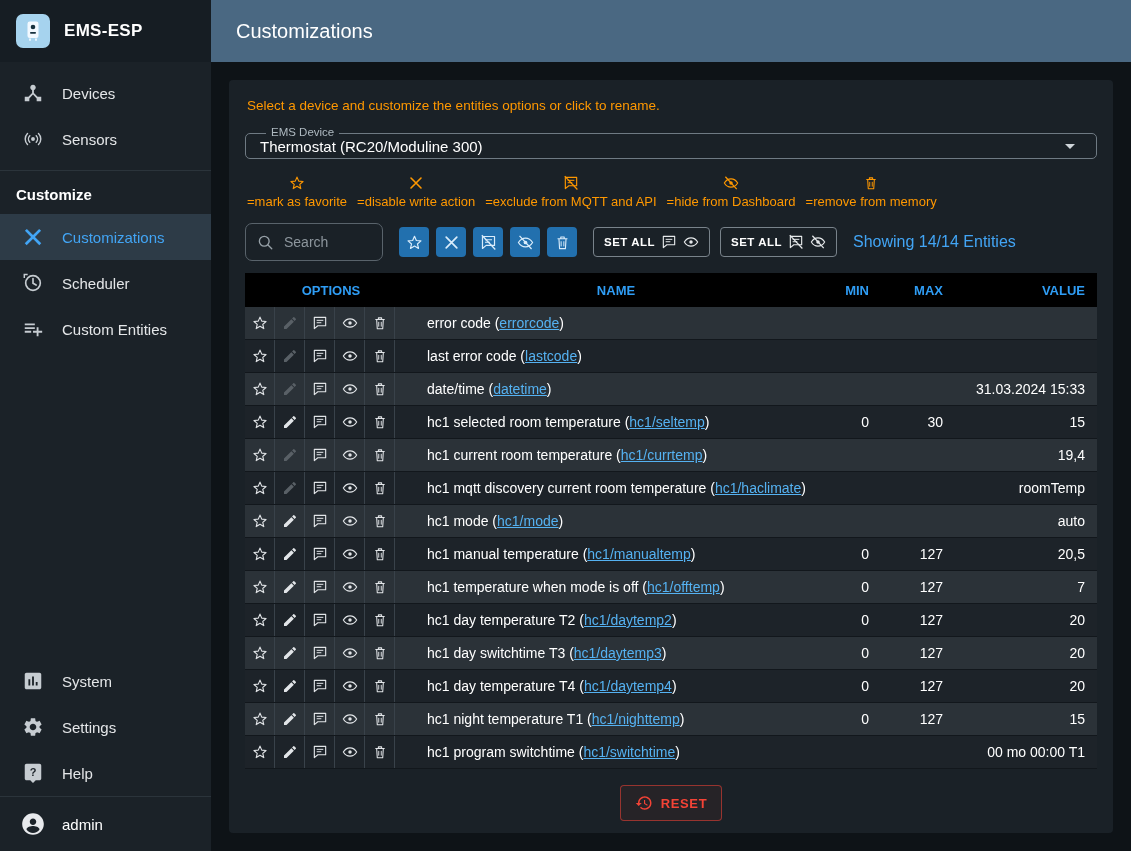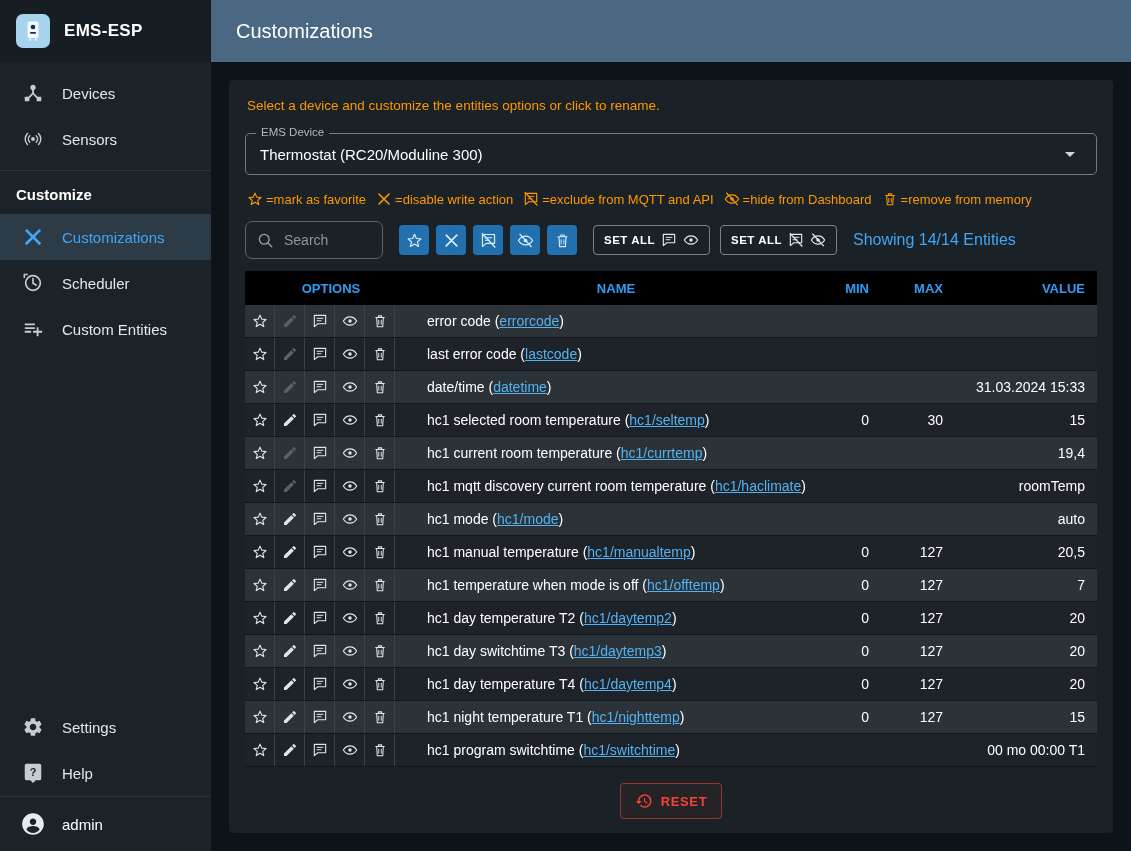--- a/index.html
+++ b/index.html
@@ -30,26 +30,26 @@
   .ic svg { width:100%; height:100%; display:block; }
 
   
   .main { flex:1; display:flex; flex-direction:column; background:#0e1317; min-width:0; }
   .appbar { height:62px; flex-shrink:0; background:var(--appbar-blue,#4a6882); display:flex; align-items:center; padding:0 25px; font-size:20px; color:#fff; }
   .panel { margin:18px; background:var(--panel-bg,#1a2127); border-radius:4px; padding:18px 16px 14px; flex:1; display:flex; flex-direction:column; min-height:0; }
 
   .intro { color:var(--warning-orange,#ff9800); font-size:13.5px; margin:0 0 16px 2px; }
 
   .select-field { position:relative; border:1px solid #6f7a83; border-radius:5px; height:52px; display:flex; align-items:center; padding:0 14px; margin:4px 0 16px; cursor:pointer; }
-  .select-label { position:absolute; top:-8px; left:10px; background:var(--panel-bg,#1a2127); padding:0 5px; font-size:11.5px; color:#aeb9c0; }
+  .select-label { position:absolute; top:-8px; left:20px; background:var(--panel-bg,#1a2127); padding:0 5px; font-size:11.5px; color:#aeb9c0; }
   .select-value { font-size:15px; color:#fff; flex:1; }
   .select-arrow { width:24px; height:24px; color:#cfd5d9; }
 
   .legend { display:flex; align-items:center; flex-wrap:wrap; gap:4px 10px; color:var(--warning-orange,#ff9800); font-size:13px; margin:0 0 14px 2px; }
-  .legend-item { display:inline-flex; align-items:center; gap:3px; }
+  .legend-item { display:inline-flex; align-items:center; gap:3px;flex-direction:column; }
   .legend-item .ic { width:16px; height:16px; color:var(--warning-orange,#ff9800); }
 
   .toolbar { display:flex; align-items:center; margin:0 0 12px; }
   .searchbox { display:flex; align-items:center; gap:8px; width:138px; height:38px; border:1px solid #59636b; border-radius:7px; padding:0 10px; box-sizing:border-box; }
   .searchbox .ic { width:18px; height:18px; color:#97a1a8; }
   .searchbox input { background:transparent; border:none; outline:none; color:#5eead4; font-size:14px; width:85px; font-family:inherit; }
   .searchbox input::placeholder { color:#8d969d; }
   .bulk { display:flex; gap:7px; margin-left:16px; }
   .iconbtn { width:30px; height:30px; border:none; border-radius:4px; background:#2270ae; color:#d9ecfb; display:flex; align-items:center; justify-content:center; cursor:pointer; padding:0; }
   .iconbtn .ic { width:17px; height:17px; }
@@ -139,20 +139,28 @@
       </div>
       <div class="nav-item">
         <span class="ic">
             <svg viewBox="0 0 24 24">
               <path d="M14 10H3v2h11v-2zm0-4H3v2h11V6zm4 8v-4h-2v4h-4v2h4v4h2v-4h4v-2h-4zM3 16h7v-2H3v2z" fill="currentColor"></path>
             </svg>
           </span>
         <span>Custom Entities</span>
       </div>
       <div class="nav-spacer"></div>
+      <div class="nav-item">
+        <span class="ic">
+            <svg viewBox="0 0 24 24">
+              <path d="M19 3H5c-1.1 0-2 .9-2 2v14c0 1.1.9 2 2 2h14c1.1 0 2-.9 2-2V5c0-1.1-.9-2-2-2zM9 17H7v-7h2v7zm4 0h-2V7h2v10zm4 0h-2v-4h2v4z" fill="currentColor"></path>
+            </svg>
+          </span>
+        <span>System</span>
+      </div>
       <div class="nav-item">
         <span class="ic">
             <svg viewBox="0 0 24 24">
               <path d="M19.14 12.94c.04-.3.06-.61.06-.94 0-.32-.02-.64-.07-.94l2.03-1.58c.18-.14.23-.41.12-.61l-1.92-3.32c-.12-.22-.37-.29-.59-.22l-2.39.96c-.5-.38-1.03-.7-1.62-.94l-.36-2.54c-.04-.24-.24-.41-.48-.41h-3.84c-.24 0-.43.17-.47.41l-.36 2.54c-.59.24-1.13.57-1.62.94l-2.39-.96c-.22-.08-.47 0-.59.22L2.74 8.87c-.12.21-.08.47.12.61l2.03 1.58c-.05.3-.09.63-.09.94s.02.64.07.94l-2.03 1.58c-.18.14-.23.41-.12.61l1.92 3.32c.12.22.37.29.59.22l2.39-.96c.5.38 1.03.7 1.62.94l.36 2.54c.05.24.24.41.48.41h3.84c.24 0 .44-.17.47-.41l.36-2.54c.59-.24 1.13-.56 1.62-.94l2.39.96c.22.08.47 0 .59-.22l1.92-3.32c.12-.22.07-.47-.12-.61l-2.01-1.58zM12 15.6c-1.98 0-3.6-1.62-3.6-3.6s1.62-3.6 3.6-3.6 3.6 1.62 3.6 3.6-1.62 3.6-3.6 3.6z" fill="currentColor"></path>
             </svg>
           </span>
         <span>Settings</span>
       </div>
       <div class="nav-item">
         <span class="ic">

